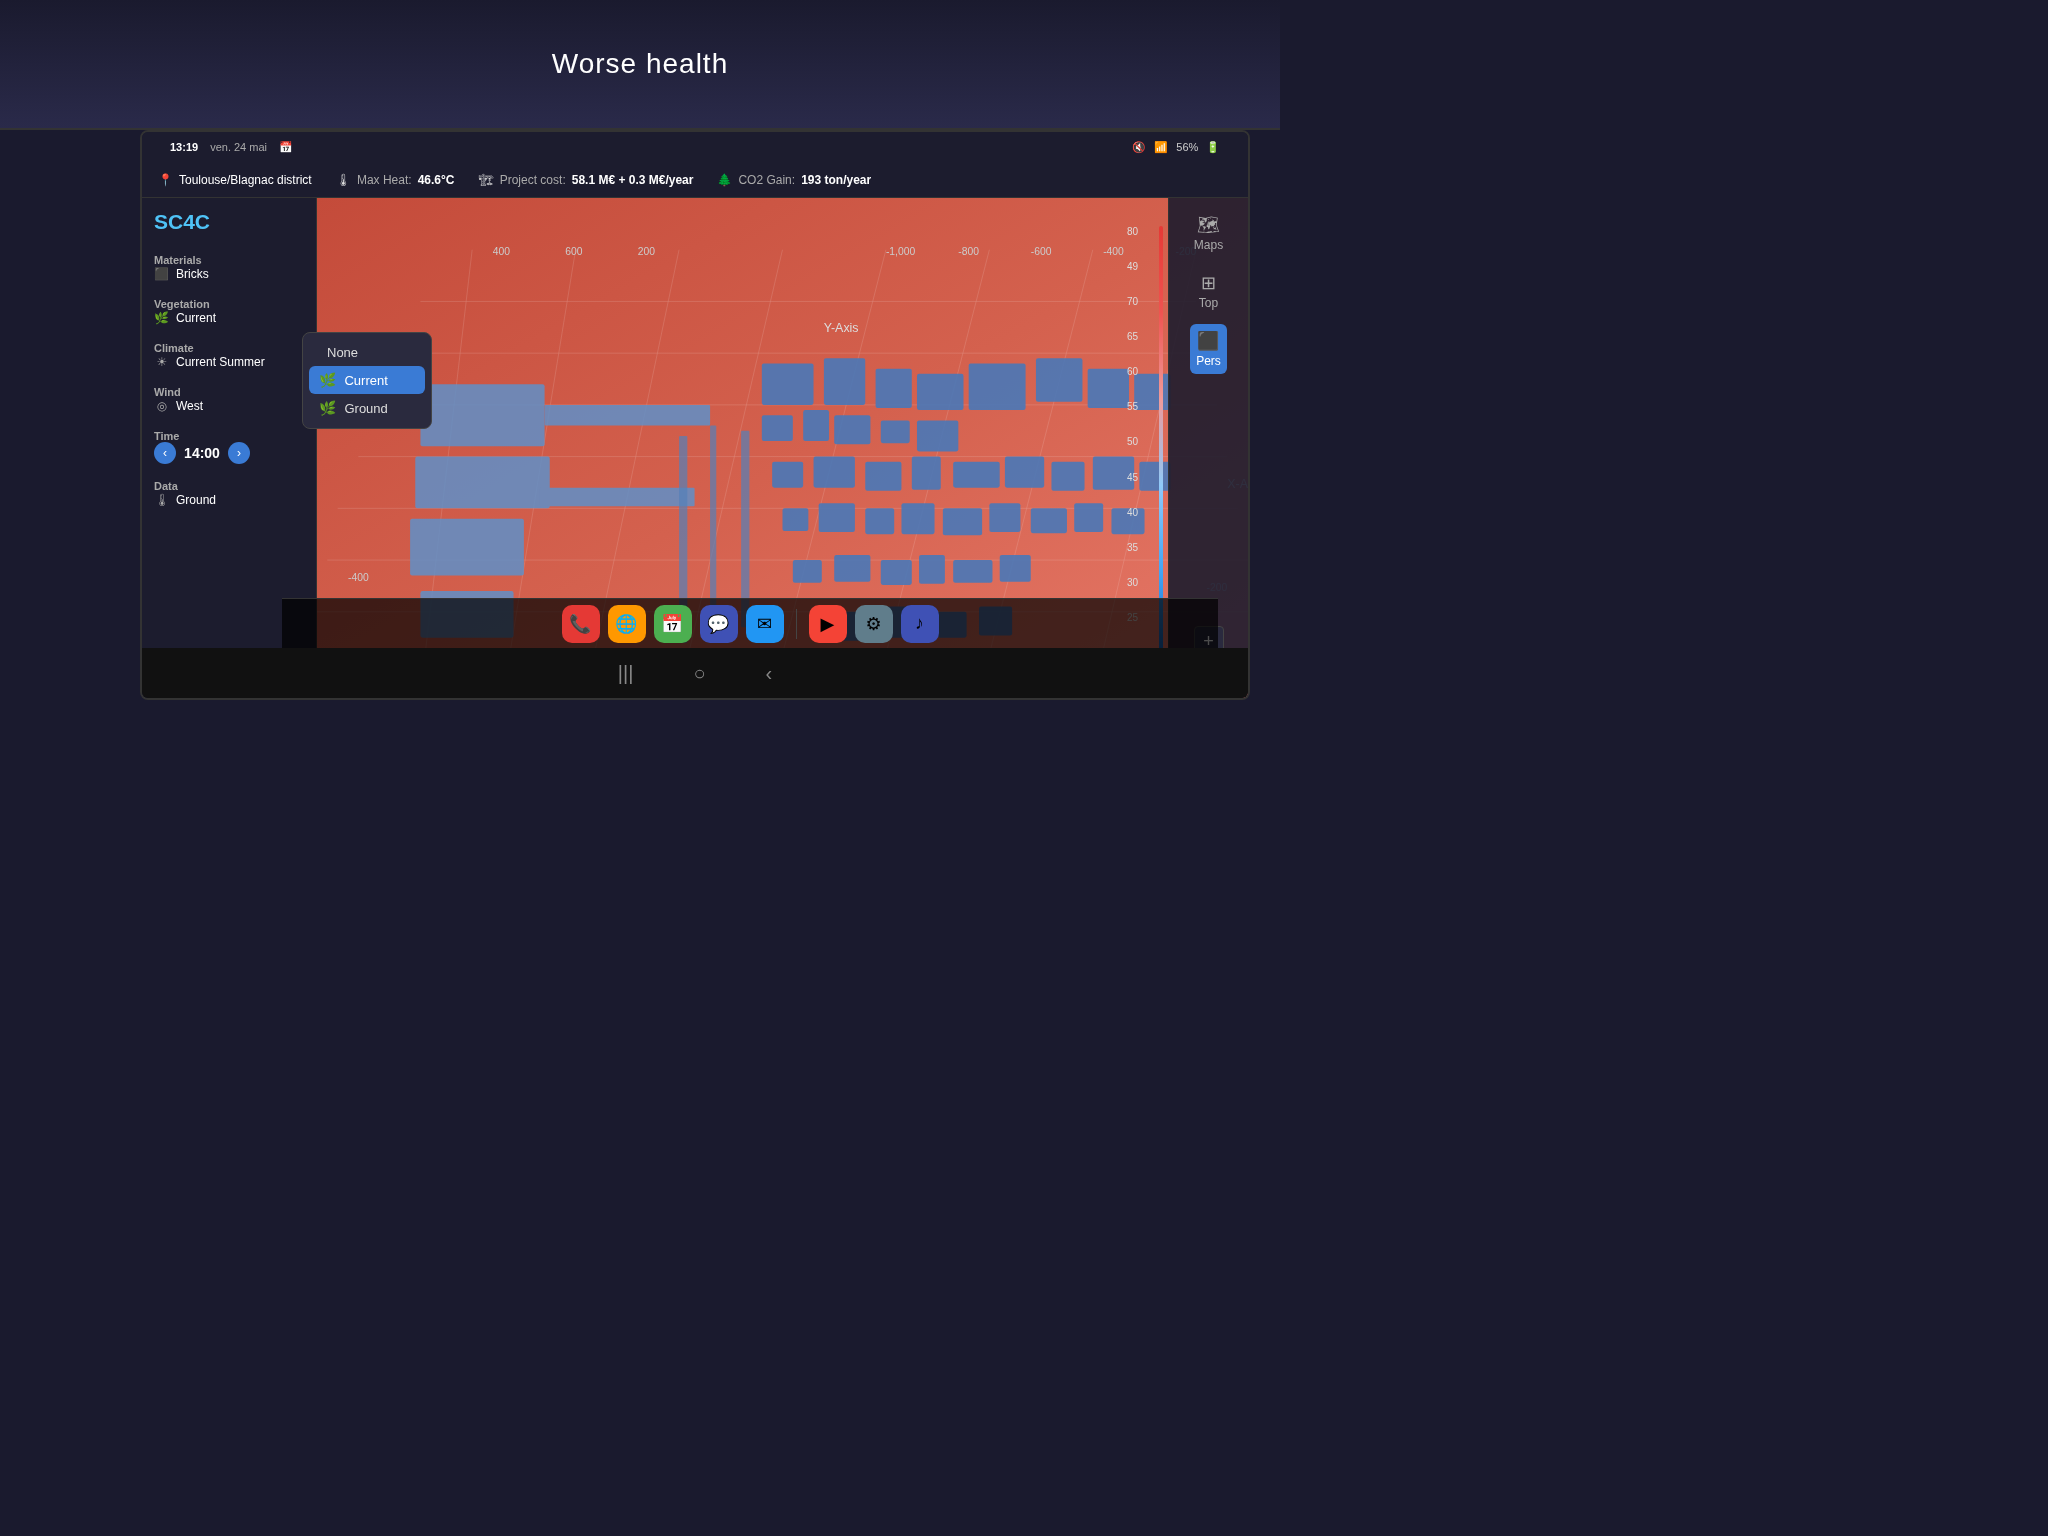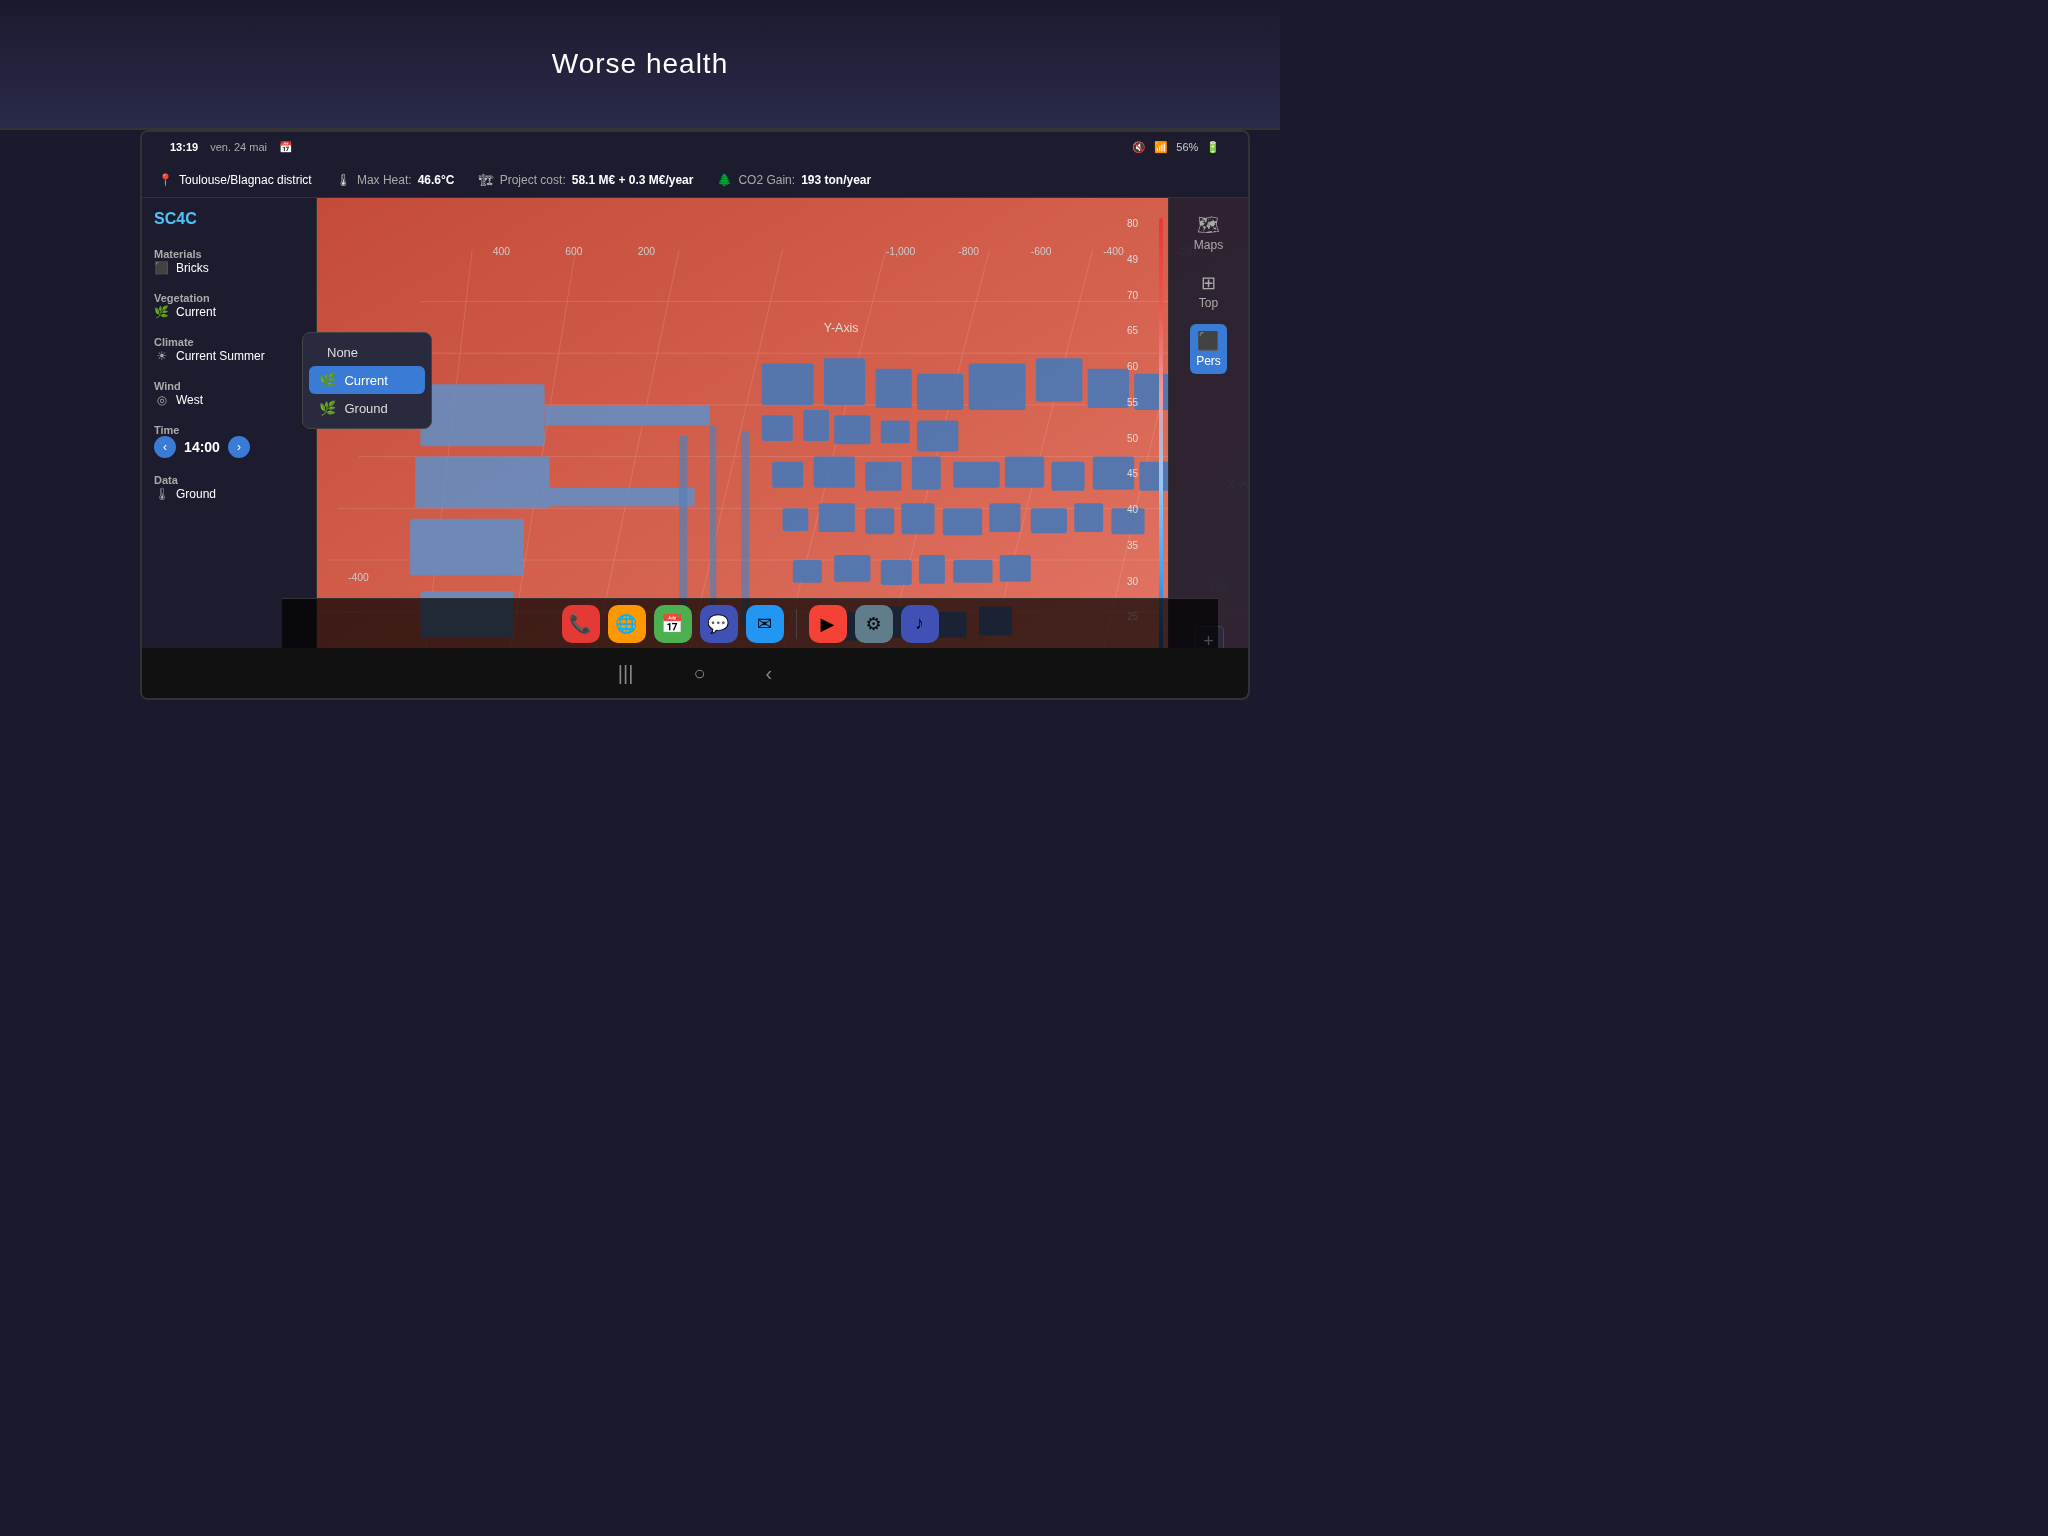--- a/index.html
+++ b/index.html
@@ -91,21 +91,21 @@
       border-right: 1px solid #333;
       padding: 12px;
       flex-shrink: 0;
       display: flex;
       flex-direction: column;
       gap: 16px;
     }
 
     .app-title {
       color: #4fc3f7;
-      font-size: 16px;
+      font-size: 21px;
       font-weight: 700;
       margin-bottom: 4px;
     }
 
     .sidebar-section { display: flex; flex-direction: column; }
     .sidebar-section-label {
       color: #aaa;
       font-size: 11px;
       font-weight: 600;
       text-transform: none;
@@ -225,21 +225,21 @@
       top: 0;
       left: 0;
       right: 0;
       bottom: 0;
     }
 
     
     .color-legend {
       position: absolute;
       right: 85px;
-      top: 20px;
+      top: 28px;
       bottom: 40px;
       width: 20px;
       display: flex;
       flex-direction: column;
       padding-left: 16px;
     }
     .legend-gradient {
       flex: 1;
       background: linear-gradient(to bottom, #e53935, #ef5350, #ef9a9a, #90caf9, #42a5f5, #1565c0);
       border-radius: 3px;

